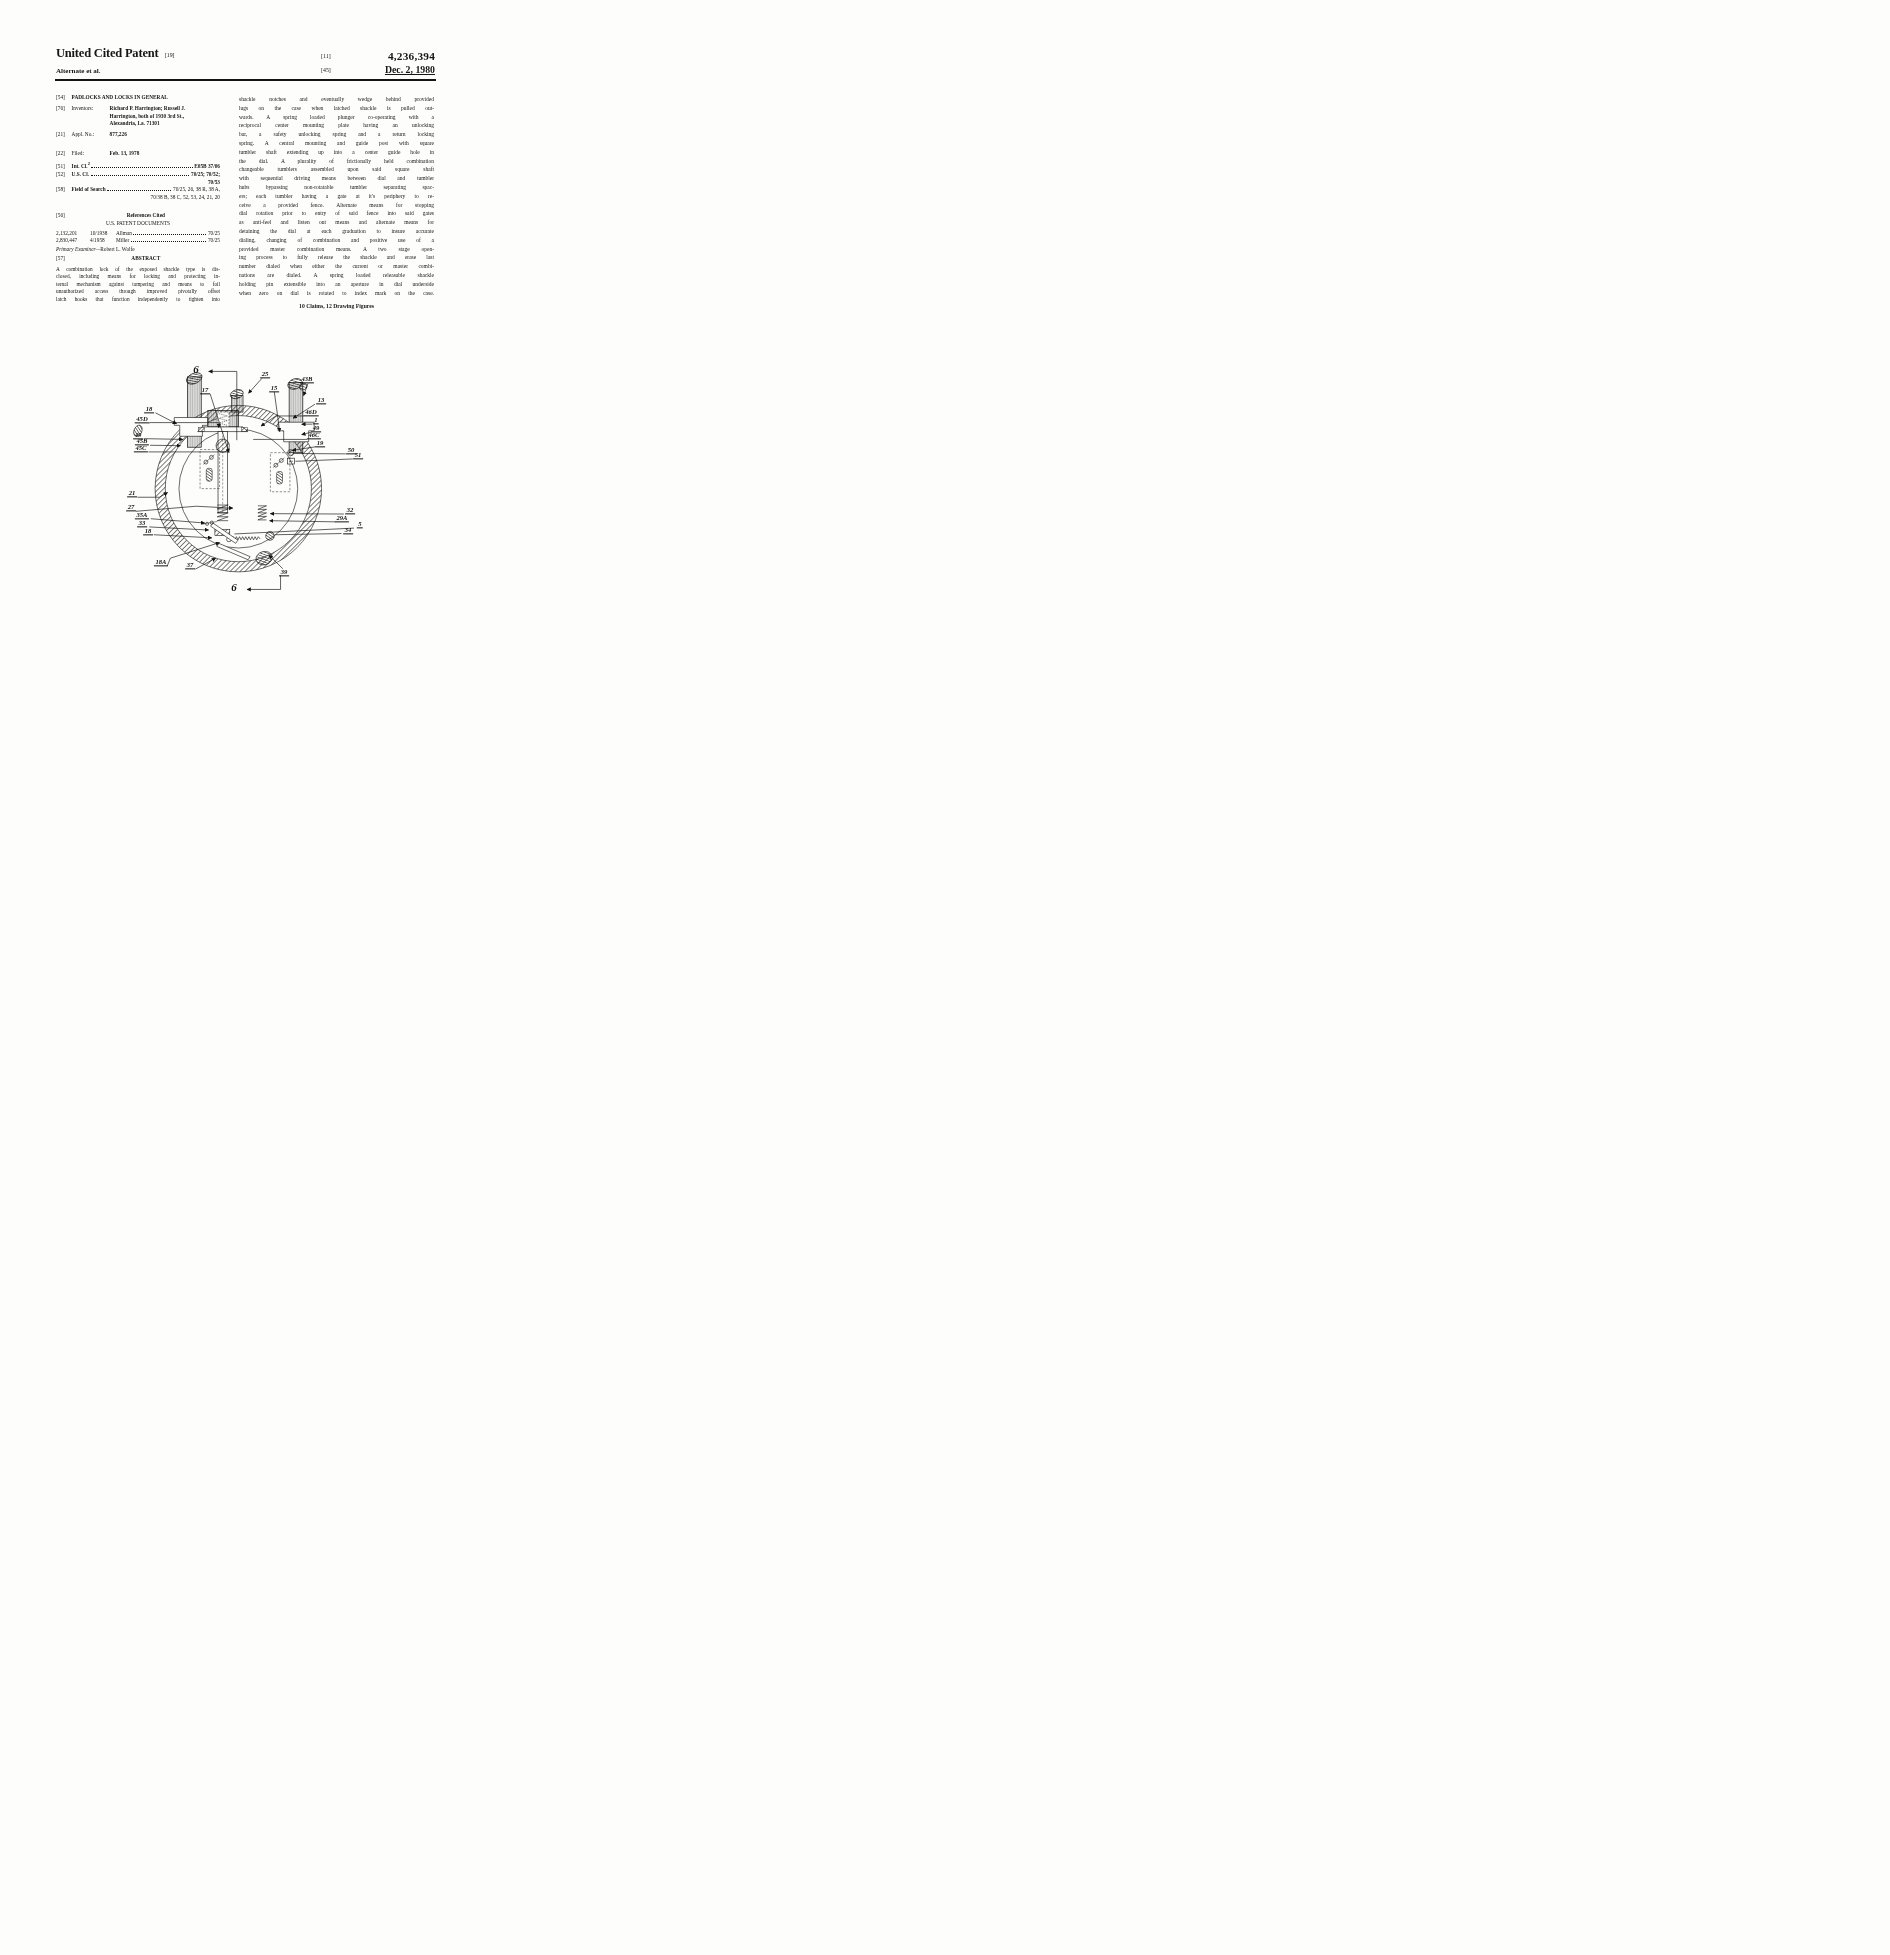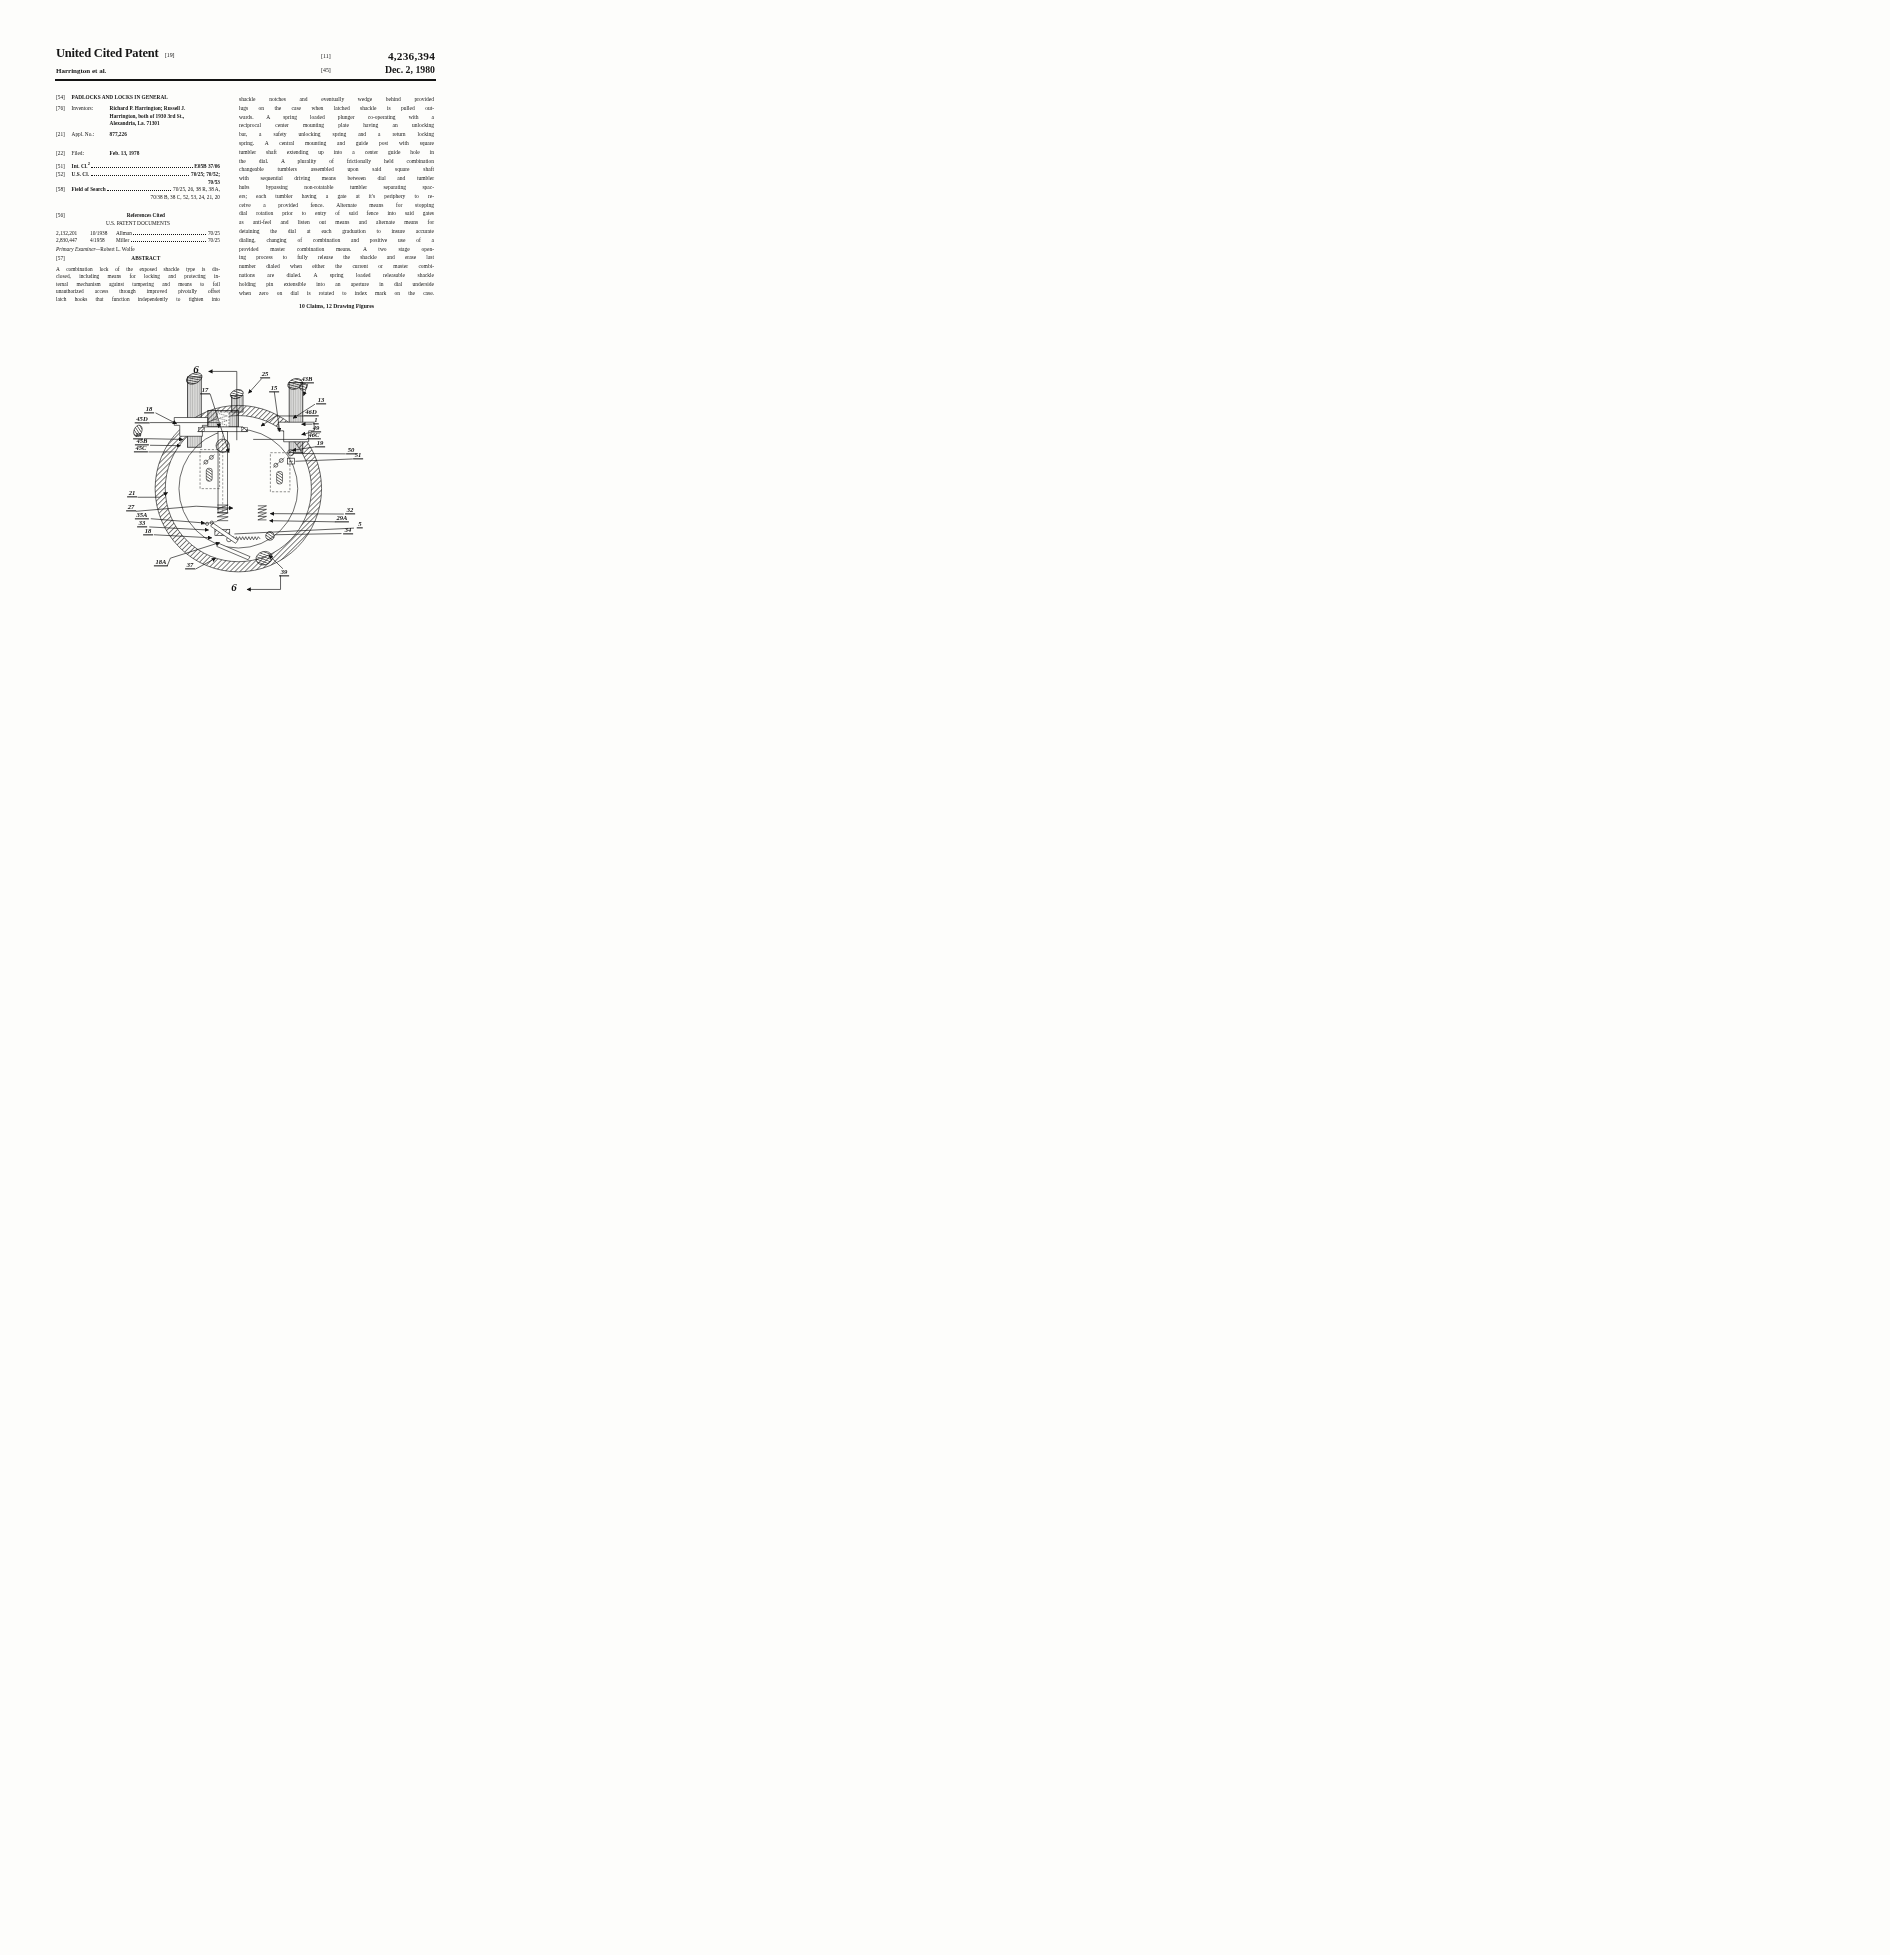--- a/index.html
+++ b/index.html
@@ -7,21 +7,21 @@
         font-family:"Liberation Serif",serif;overflow:hidden;}
   
   #header-left{position:absolute;left:56px;top:46px;width:219px;}
   .us-title{font-size:12.5px;font-weight:bold;letter-spacing:-0.2px;white-space:nowrap;}
   .inid-small{font-size:5.9px;font-weight:normal;margin-left:6.3px;letter-spacing:0;}
   .byline{font-size:7px;font-weight:bold;margin-top:5.5px;}
   #header-right{position:absolute;left:321px;top:50px;width:114px;}
   .hr-row{display:flex;align-items:center;margin-bottom:2.3px;}
   .hr-bracket{font-size:5.9px;width:19px;}
   .hr-num{flex:1;text-align:right;font-size:11.3px;font-weight:bold;letter-spacing:0.2px;}
-  .hr-date{flex:1;text-align:right;font-size:9.8px;font-weight:bold;}
+  .hr-date{flex:1;text-align:right;font-size:9.8px;font-weight:bold;text-decoration:underline;}
   #rule{position:absolute;left:55px;top:79px;width:381px;height:1.6px;background:#141414;}
   
   #leftcol{position:absolute;left:56px;top:94px;width:164px;font-size:5.3px;line-height:7.5px;}
   .bibrow{display:flex;align-items:baseline;}
   .code{flex:none;width:15.6px;}
   .lbl{flex:none;width:38px;}
   .b{font-weight:bold;}
   .dots{flex:1;border-bottom:0.8px dotted #141414;margin:0 1.6px 1.2px 1.6px;min-width:7px;}
   .val{white-space:nowrap;}
   .cont-right{text-align:right;}
@@ -52,21 +52,21 @@
      border-bottom:0.8px solid #141414;padding:0 1.6px 0 1.6px;background:transparent;white-space:nowrap;}
   .fig-label.big{font-size:11px;border-bottom:none;font-weight:bold;}
 </style>
 </head>
 <body>
 
 <div id="page">
 
   <div id="header-left">
     <div class="us-title"><span>United Cited Patent</span><span class="inid-small">[19]</span></div>
-    <div class="byline">Harrington et al.</div>
+    <div class="byline">Alternate et al.</div>
   </div>
   <div id="header-right">
     <div class="hr-row">
       <span class="hr-bracket">[11]</span>
       <span class="hr-num">4,236,394</span>
     </div>
     <div class="hr-row">
       <span class="hr-bracket">[45]</span>
       <span class="hr-date">Dec. 2, 1980</span>
     </div>

